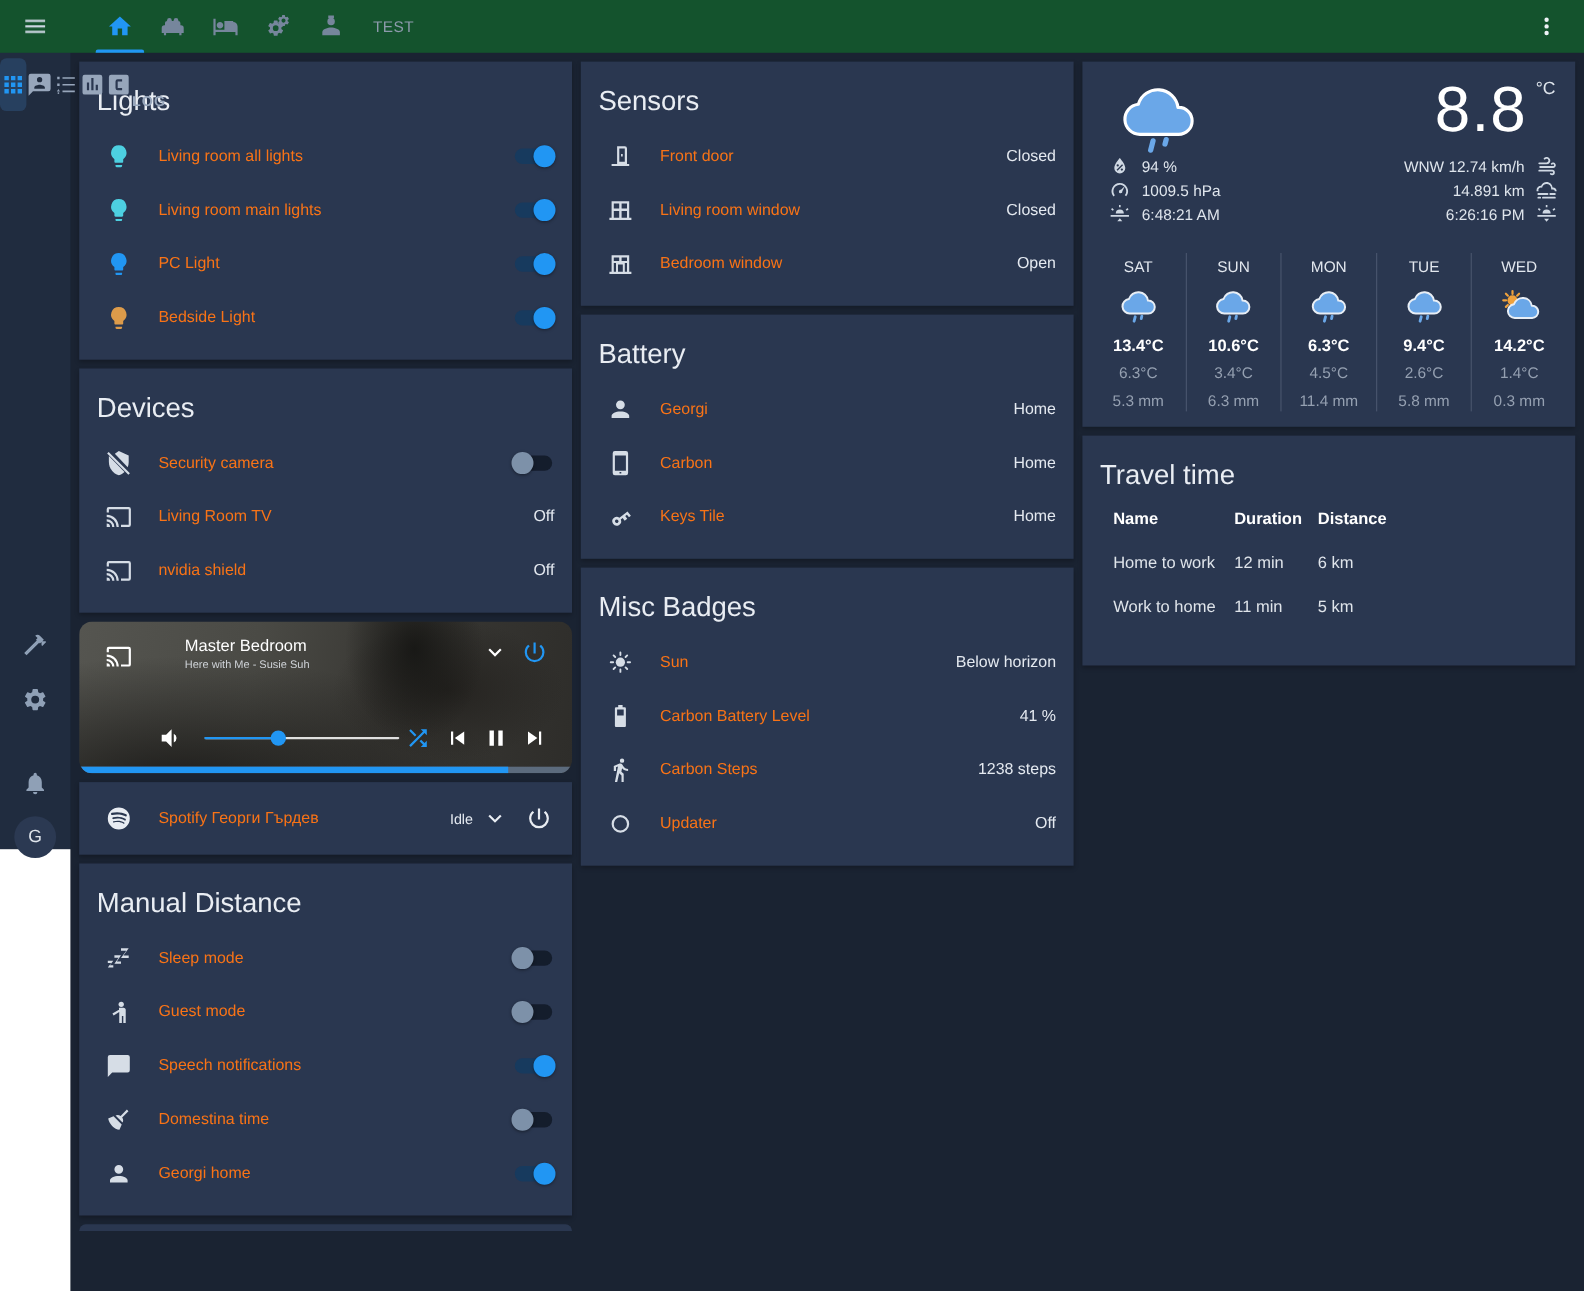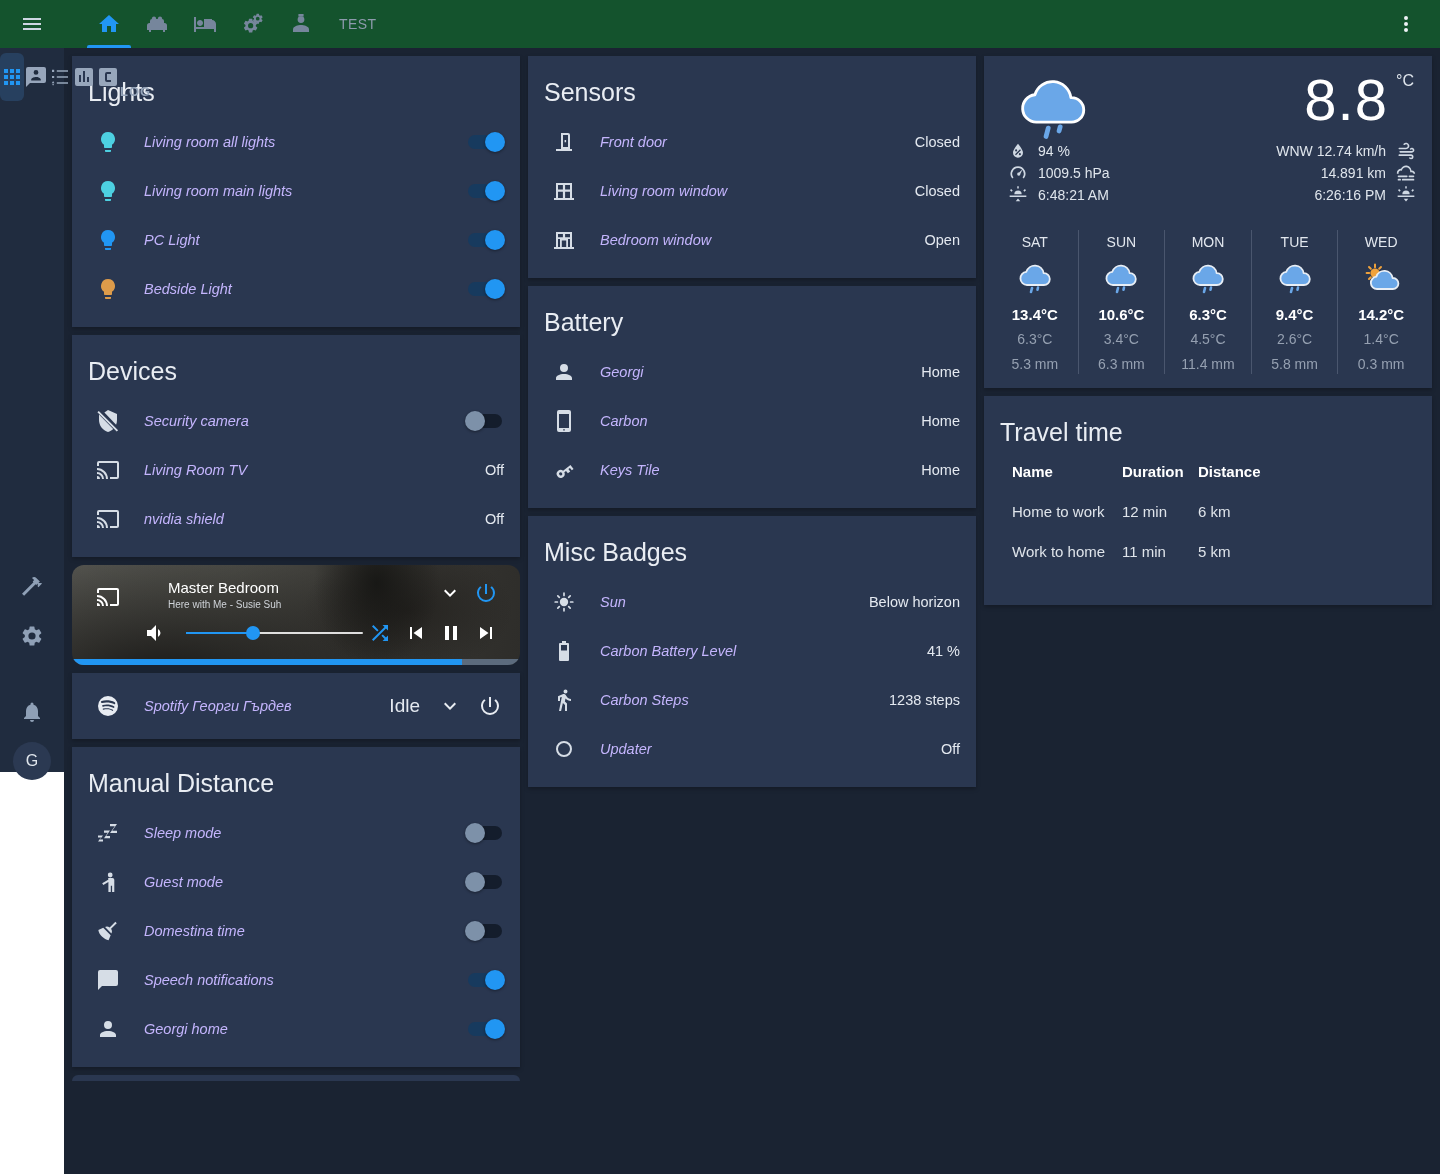--- a/index.html
+++ b/index.html
@@ -52,34 +52,34 @@
   
   .content { position:absolute; left:64px; top:48px; width:1376px; height:1126px;
     padding:8px; display:flex; gap:8px; align-items:flex-start; }
   .col { width:448px; display:flex; flex-direction:column; gap:8px; }
 
   .card { background:#2a3750; border-radius:0; width:100%;
     box-shadow:0 2px 4px rgba(0,0,0,.25); overflow:hidden; }
   .card-title { font-size:25px; font-weight:400; color:#e9edf3; padding:22px 16px 10px 16px; }
   .row { height:49px; display:flex; align-items:center; padding:0 16px 0 24px; }
   .ric { width:24px; color:#d6dde6; margin-right:24px; flex:none; }
-  .rlabel { font-size:14.5px; color:#c4b5fd; flex:1 1 auto; white-space:nowrap;font-style:italic; }
+  .rlabel { font-size:14.5px; color:#f97316; flex:1 1 auto; white-space:nowrap; }
   .rvalue { font-size:14.5px; color:#e4e9f0; text-align:right; }
   .card-pad-bottom { height:14px; }
 
   
   .toggle { width:34px; height:14px; border-radius:7px; background:#141d2c; position:relative;
     flex:none; cursor:pointer; margin-right:2px; }
   .toggle::after { content:""; position:absolute; top:-3px; left:-3px; width:20px; height:20px;
     border-radius:50%; background:#7d91a9; box-shadow:0 1px 3px rgba(0,0,0,.4); }
   .toggle[data-on="true"] { background:#173a5e; }
   .toggle[data-on="true"]::after { left:17px; background:#2196f3; }
 
   
-  .media-card { position:relative; height:100px; border-radius:12px; overflow:hidden;
+  .media-card { position:relative; height:138px; border-radius:12px; overflow:hidden;
     background:
       radial-gradient(90px 120px at 68% 18%, rgba(20,20,18,.85), rgba(20,20,18,0) 70%),
       radial-gradient(150px 90px at 75% 45%, rgba(35,33,30,.9), rgba(35,33,30,0) 70%),
       radial-gradient(400px 160px at 20% 110%, rgba(25,24,22,.95), rgba(25,24,22,0) 75%),
       linear-gradient(100deg, #555550 0%, #4a4a45 35%, #3a3935 60%, #2e2d2a 100%);
   }
   .media-inner { position:absolute; inset:0 0 6px 0; padding:14px 16px 0 24px; display:flex;
     flex-direction:column; justify-content:space-between; }
   .media-top { display:flex; align-items:flex-start; }
   .media-titles { margin-left:24px; flex:1; }
@@ -98,21 +98,21 @@
   .media-spacer { flex:1; }
   .ctl { width:40px; height:28px; display:flex; align-items:center; justify-content:center;
     color:#ffffff; cursor:pointer; }
   .ctl.blue { color:#2196f3; }
   .progress { position:absolute; left:0; right:0; bottom:0; height:6px; background:#5c6b7d; }
   .progress-fill { height:6px; background:#2196f3; }
 
   
   .spotify-card { height:66px; display:flex; align-items:center; padding:0 10px 0 24px; }
   .spotify-card .rlabel { margin-left:24px; }
-  .sp-state { font-size:19px; color:#e4e9f0; margin-right:10px; }
+  .sp-state { font-size:13px; color:#e4e9f0; }
   .sp-btn { color:#e8ecf2; width:40px; height:40px; display:flex; align-items:center;
     justify-content:center; cursor:pointer; }
 
   
   .peek-card { height:6px; border-radius:12px 12px 0 0; background:#2a3750; }
 
   
   .weather-card { padding-bottom:14px; }
   .wx-top { position:relative; height:160px; padding:14px 16px 0 24px; }
   .wx-cloud { position:absolute; left:26px; top:16px; width:86px; height:74px; }
@@ -604,34 +604,34 @@
             <svg class="ic">
               <use href="#i-greet"></use>
             </svg>
           </span>
         <span class="rlabel">Guest mode</span>
         <span class="toggle" data-on="false"></span>
       </div>
       <div class="row">
         <span class="ric">
             <svg class="ic">
+              <use href="#i-msg"></use>
+            </svg>
+          </span>
+        <span class="rlabel">Speech notifications</span>
+        <span class="toggle" data-on="true"></span>
+      </div>
+      <div class="row">
+        <span class="ric">
+            <svg class="ic">
               <use href="#i-broom"></use>
             </svg>
           </span>
         <span class="rlabel">Domestina time</span>
         <span class="toggle" data-on="false"></span>
-      </div>
-      <div class="row">
-        <span class="ric">
-            <svg class="ic">
-              <use href="#i-msg"></use>
-            </svg>
-          </span>
-        <span class="rlabel">Speech notifications</span>
-        <span class="toggle" data-on="true"></span>
       </div>
       <div class="row">
         <span class="ric">
             <svg class="ic">
               <use href="#i-account"></use>
             </svg>
           </span>
         <span class="rlabel">Georgi home</span>
         <span class="toggle" data-on="true"></span>
       </div>

